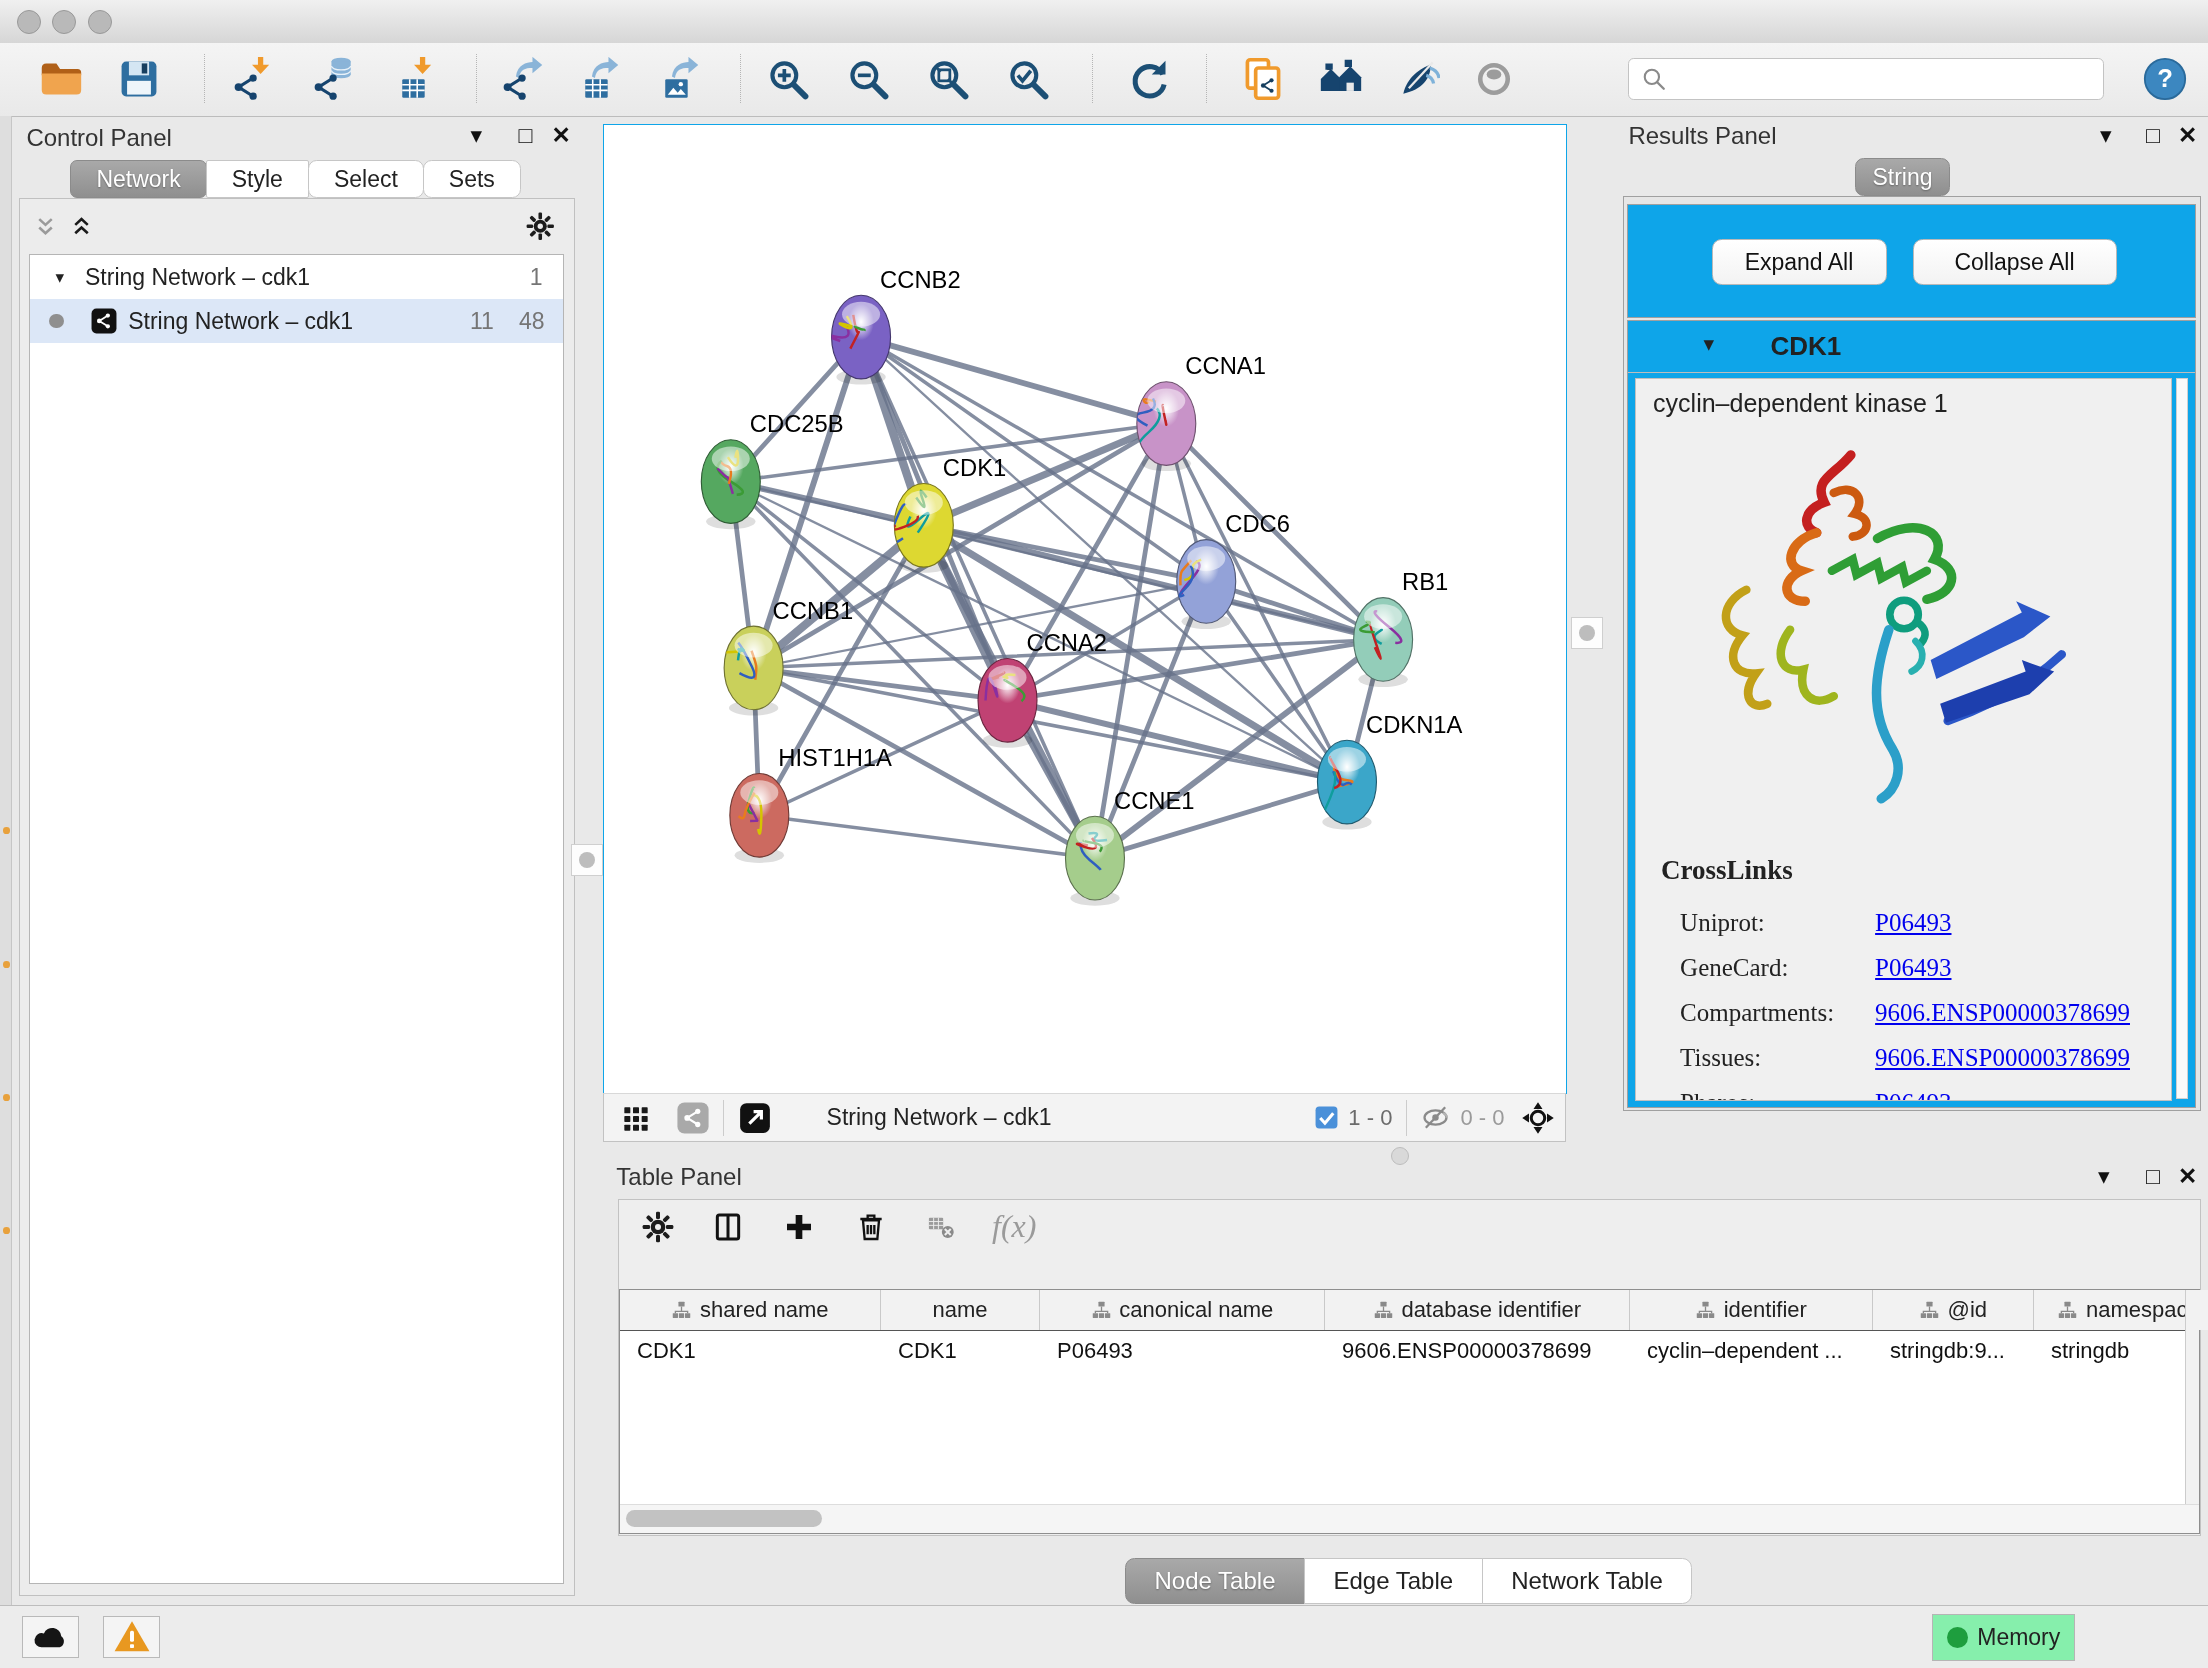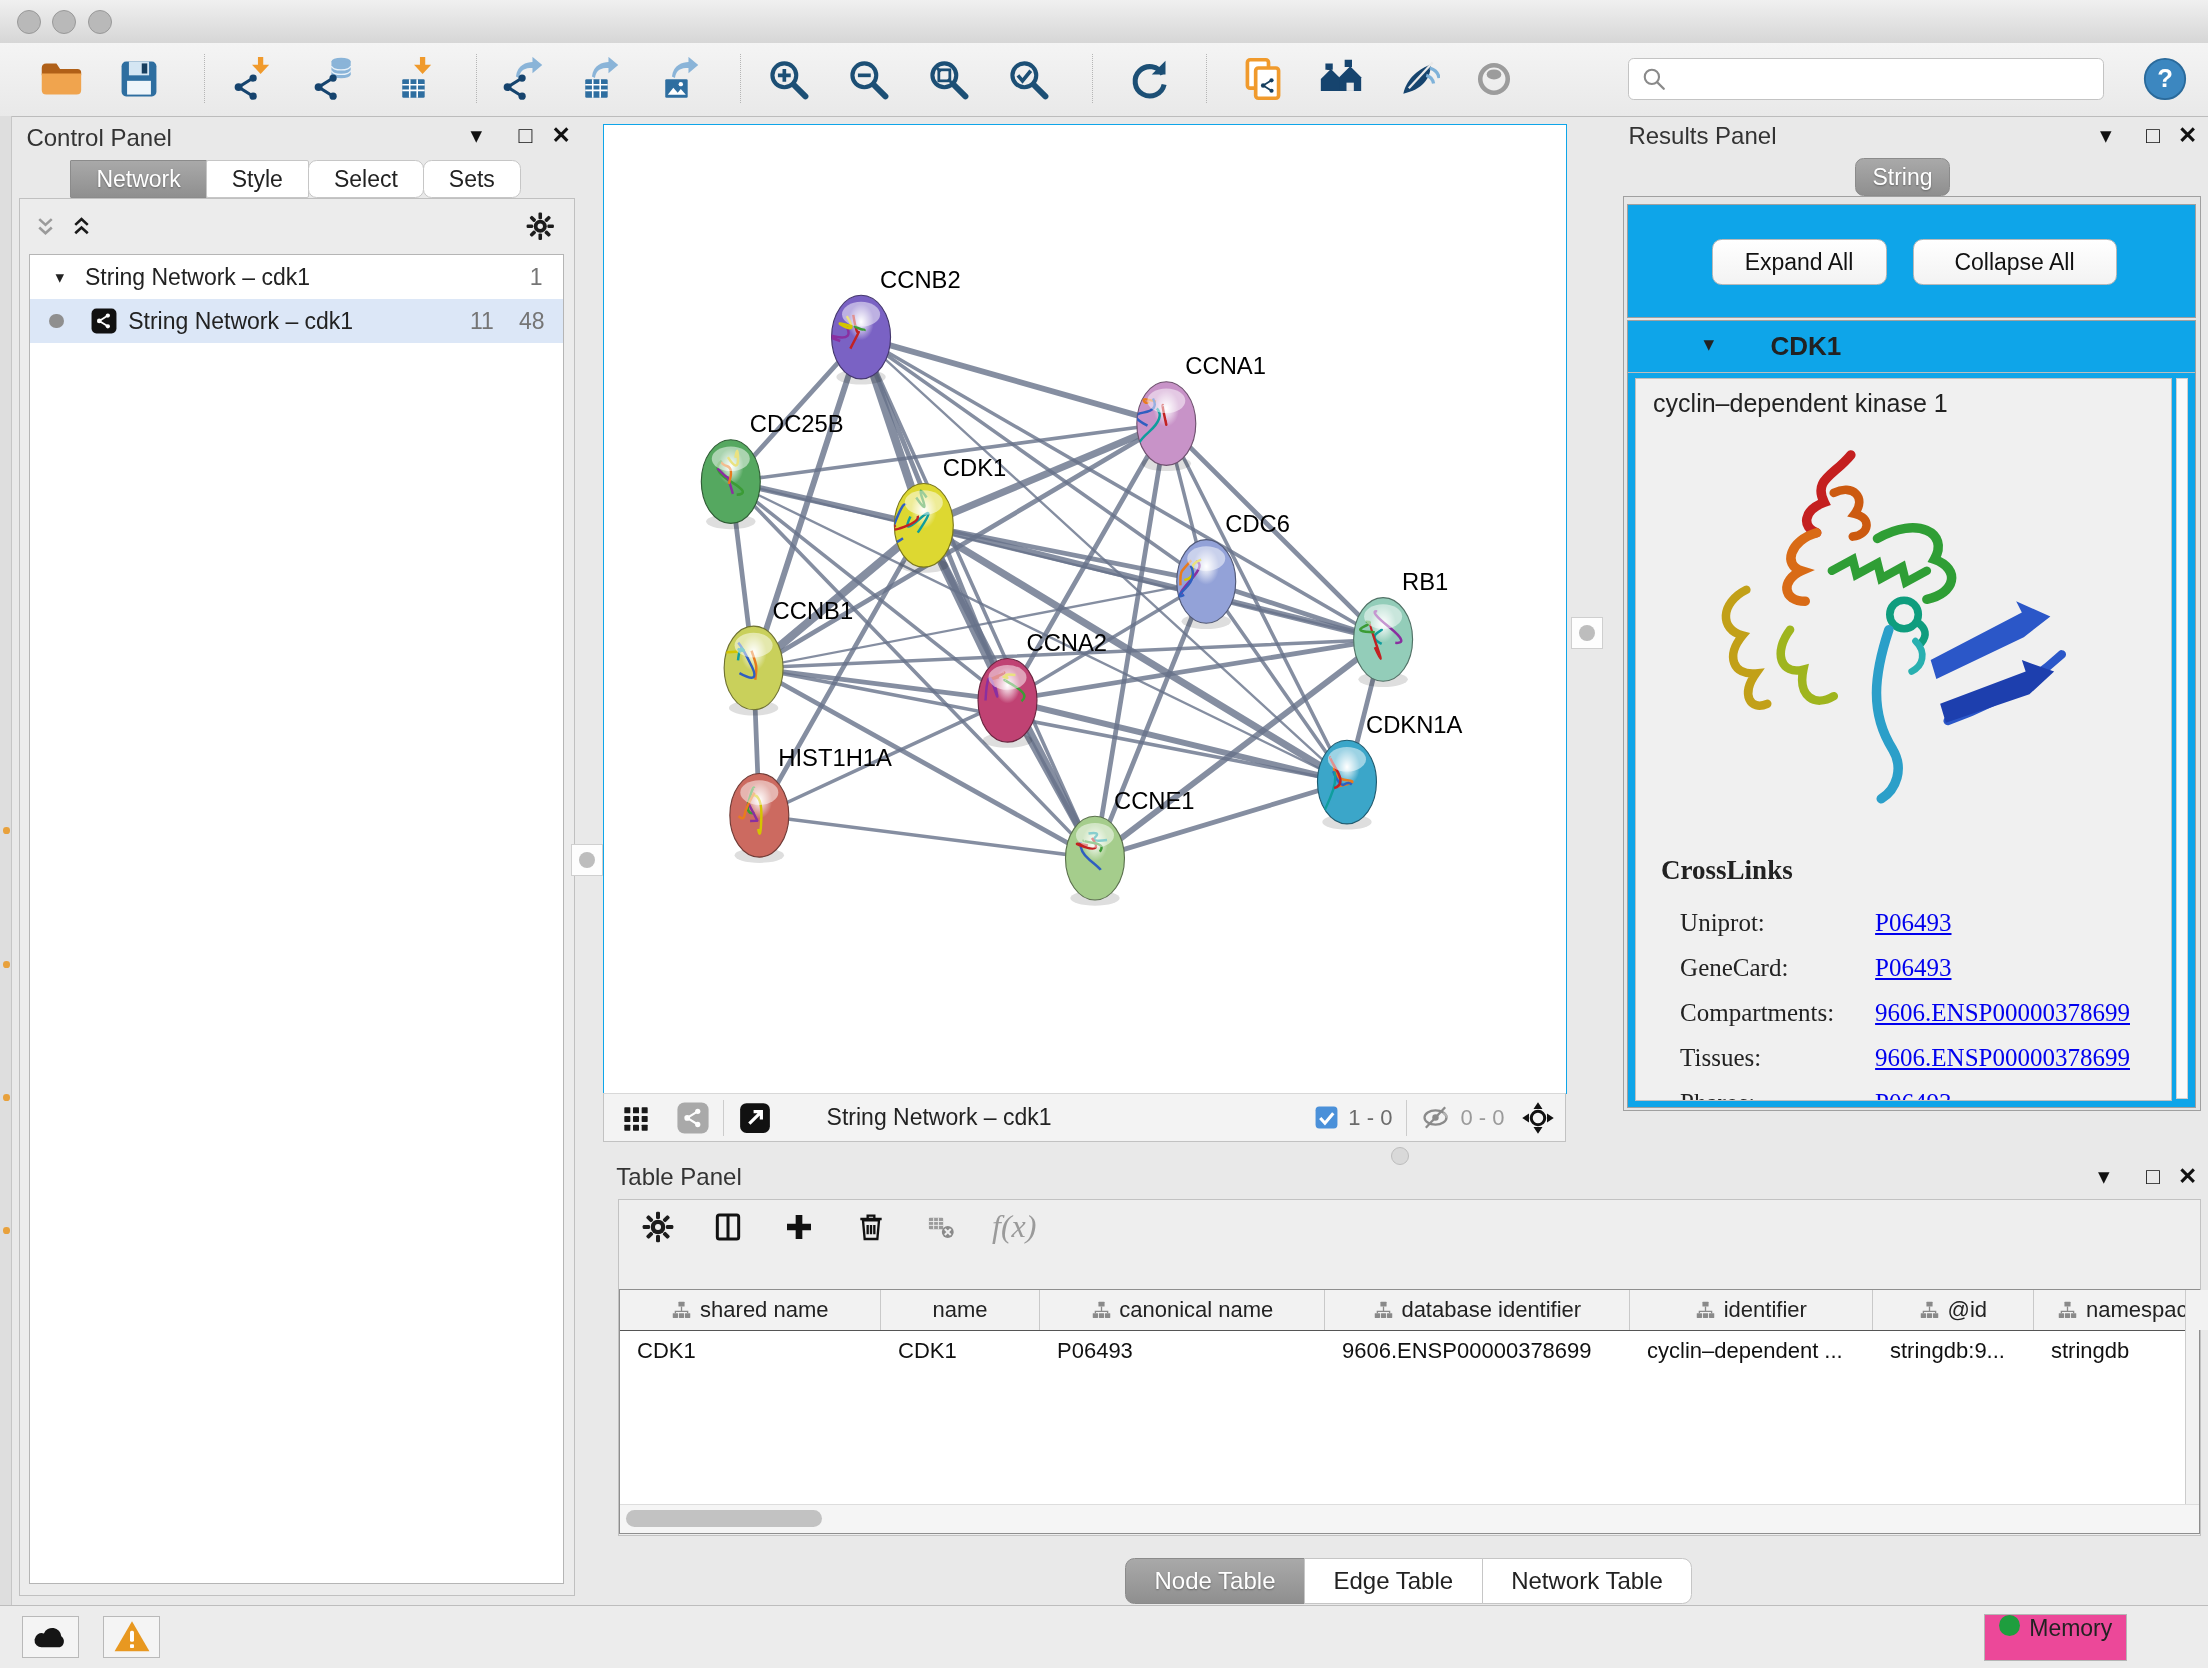--- a/index.html
+++ b/index.html
@@ -258,21 +258,21 @@
   <span class="dotled" style="top:978px"></span>
     <span class="dotled" style="top:1111px"></span>
 </div>
 
 <div class="abs" style="left:11.4px;top:116px;width:571px;height:1489px">
   <div class="abs ptitle" style="left:15px;top:7.6px">Control Panel</div>
   <div class="pctrl" style="left:459px">▾</div>
   <div class="pctrl" style="left:507px">□</div>
   <div class="pctrl" style="left:540px;font-weight:bold">✕</div>
   <div id="cpTabs" class="abs" style="left:59px;top:44px;width:476px;height:38px;display:flex">
-      <div class="tabbtn sel" style="flex: 0 0 auto; padding: 0px 25px; border-radius: 1px; margin-right: -1px;">Network</div>
+      <div class="tabbtn sel" style="flex: 0 0 auto; padding: 0px 25px; border-radius: 7px; margin-right: -1px;">Network</div>
       <div class="tabbtn" style="flex: 0 0 auto; padding: 16px 25px; border-radius: 2px; margin-right: -1px;">Style</div>
       <div class="tabbtn" style="flex: 0 0 auto; padding: 0px 25px; border-radius: 8.6px; margin-right: -1px;">Select</div>
       <div class="tabbtn" style="flex: 0 0 auto; padding: 0px 25px; border-radius: 8.6px; margin-right: -1px;">Sets</div>
     </div>
   <div class="cp-box" style="left:7.6px;top:82px;width:554px;height:1396px">
     <span class="abs" id="chevDown" style="left:13.3px;top:17px">
         <svg width="25" height="25" viewBox="0 0 48 48">
           <path d="M12 6 l12 11 12 -11 M12 22 l12 11 12 -11" stroke="#9a9a9a" stroke-width="5" fill="none"></path>
         </svg>
       </span>
@@ -902,18 +902,18 @@
         <path d="M13 37 a9 9 0 1 1 2 -17.5 a11.5 11.5 0 0 1 22 3.5 a8 8 0 0 1 -2 14z" fill="#151515"></path>
       </svg>
     </div>
   <div class="sbtn" style="left:103px" id="warnBtn">
       <svg width="38" height="38" viewBox="0 0 48 48">
         <path d="M24 4 L46 42 H2 z" fill="#e89820"></path>
         <rect x="21.5" y="16" width="5" height="14" rx="2" fill="#fff"></rect>
         <rect x="21.5" y="33" width="5" height="5" rx="1" fill="#fff"></rect>
       </svg>
     </div>
-  <div class="abs" style="left:1984px;top:7.6px;width:141px;height:45px;background:#ec4899;border:1.9px solid #b5b5b5;display:flex;align-items:flex-start;justify-content:center;gap:9.5px">
+  <div class="abs" style="left:1932px;top:7.6px;width:141px;height:45px;background:#86efac;border:1.9px solid #b5b5b5;display:flex;align-items:center;justify-content:center;gap:9.5px">
     <span style="width:21px;height:21px;border-radius:50%;background:#1e9e3e;display:inline-block"></span>
     <span style="font-size:23px">Memory</span>
   </div>
 </div>
 
 
 </body></html>

